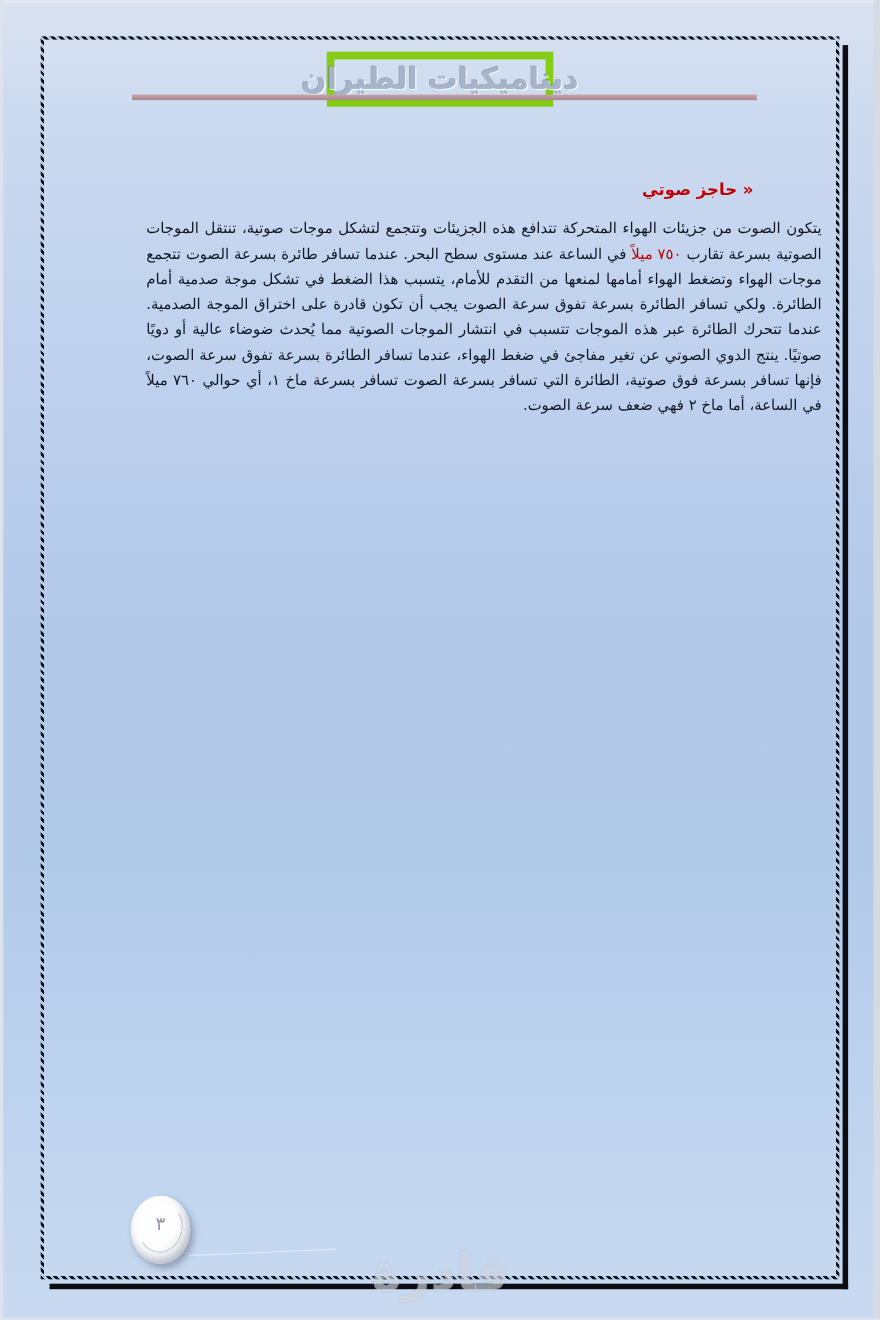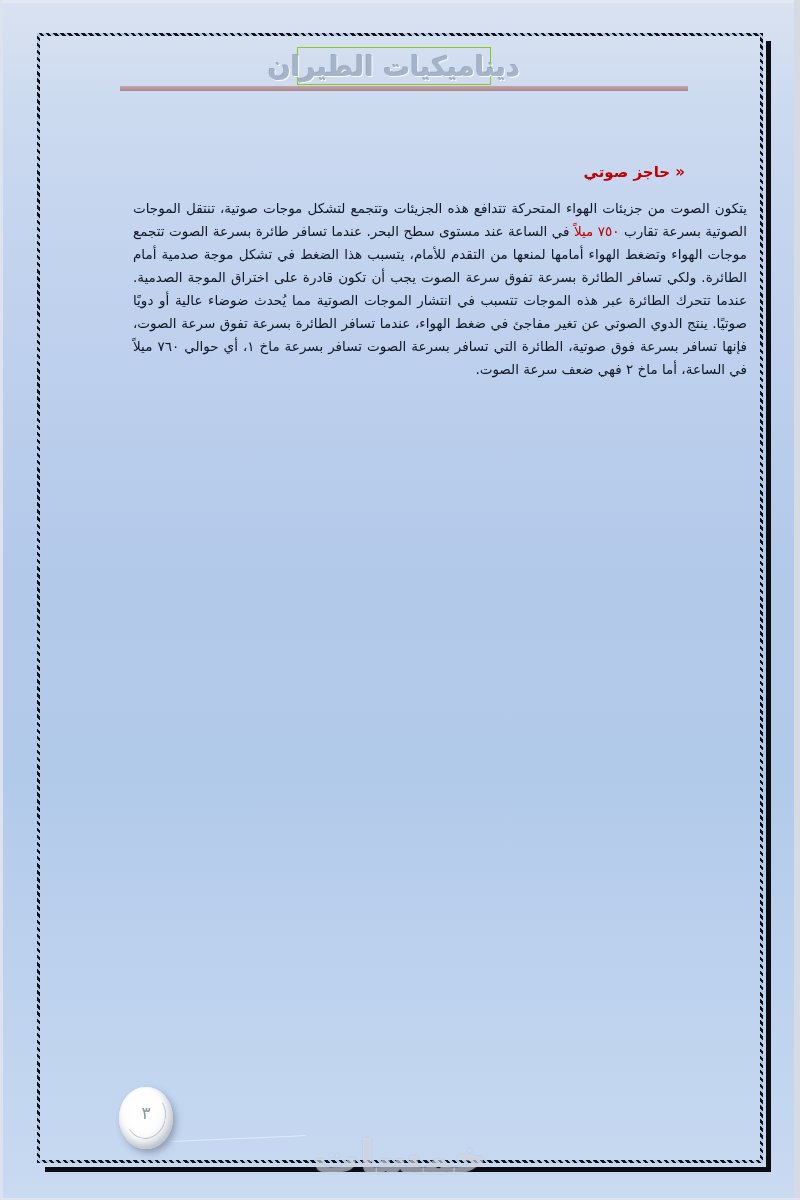--- a/index.html
+++ b/index.html
@@ -18,21 +18,21 @@
     position:absolute;left:37px;top:33px;width:720px;height:1124px;
     border:3px solid #111;
     border-image:repeating-linear-gradient(45deg,#0d1118 0 2.5px,#b6c6e2 2.5px 5px) 3;
   }
   .frame-shadow-right{position:absolute;left:766px;top:41px;width:5px;height:1131px;background:#0b0d12;}
   .frame-shadow-bottom{position:absolute;left:45px;top:1167px;width:726px;height:5px;background:#0b0d12;}
 
   
   .title-box{
     position:absolute;left:297px;top:47px;width:192px;height:36px;
-    border:1px solid #84cc16;display:flex;align-items:center;justify-content:center;
+    border:7px solid #84cc16;display:flex;align-items:center;justify-content:center;
   }
   .title-text{
     font-size:27px;font-weight:bold;color:#a6b4ca;direction:rtl;white-space:nowrap;
     text-shadow:1px 1px 0 rgba(255,255,255,0.85),-1px -1px 0 rgba(96,108,130,0.45);
   }
   .title-rule{
     position:absolute;left:120px;top:86px;width:568px;height:5px;
     background:linear-gradient(180deg,#c6a3ab 0%,#a9858e 100%);
   }
 
@@ -98,13 +98,13 @@
 
 <p class="body-paragraph"><span>يتكون الصوت من جزيئات الهواء المتحركة  تتدافع هذه الجزيئات وتتجمع لتشكل موجات صوتية، تنتقل الموجات الصوتية بسرعة تقارب </span><span class="highlight">٧٥٠ ميلاً</span><span> في الساعة عند مستوى سطح البحر. عندما تسافر طائرة بسرعة الصوت  تتجمع موجات الهواء وتضغط الهواء أمامها لمنعها من التقدم للأمام، يتسبب هذا الضغط في تشكل موجة صدمية أمام الطائرة.  ولكي تسافر الطائرة بسرعة تفوق سرعة الصوت  يجب أن تكون قادرة على اختراق الموجة الصدمية. عندما تتحرك الطائرة عبر هذه الموجات  تتسبب في انتشار الموجات الصوتية  مما يُحدث ضوضاء عالية أو دويًا صوتيًا. ينتج الدوي الصوتي عن تغير مفاجئ في ضغط الهواء، عندما تسافر الطائرة بسرعة  تفوق سرعة الصوت،  فإنها تسافر بسرعة فوق صوتية، الطائرة التي تسافر بسرعة الصوت تسافر بسرعة ماخ ١، أي حوالي ٧٦٠ ميلاً في الساعة، أما ماخ ٢ فهي ضعف سرعة الصوت.</span></p>
 
 <div class="hairline"></div>
 
 <div class="page-button">
   <div class="page-button-ring"></div>
   <span class="page-number">٣</span>
 </div>
 
-<div class="watermark">خمسات</div>
+<div class="watermark">قادرة</div>
 
 </body></html>

